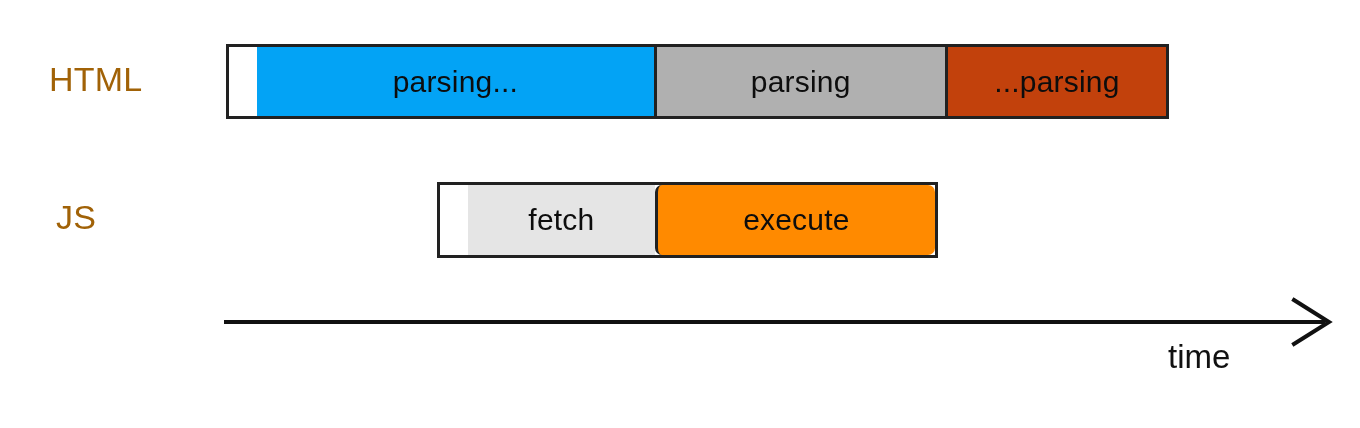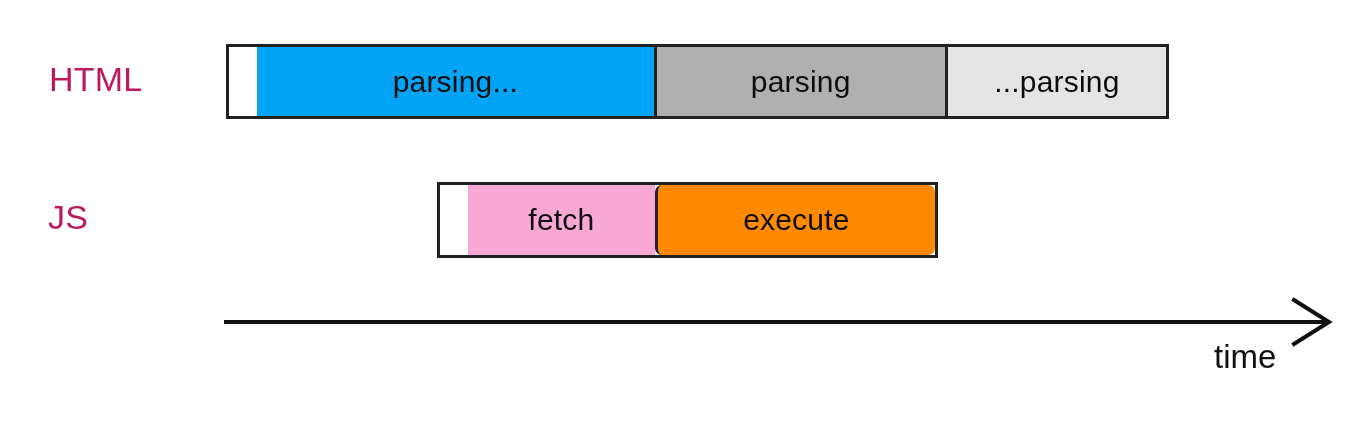--- a/index.html
+++ b/index.html
@@ -17,26 +17,26 @@
     height: 428px;
     background: #ffffff;
     overflow: hidden;
   }
 
   
   .row-label {
     position: absolute;
     font-size: 34px;
     line-height: 1;
-    color: #be185d;
+    color: #a16207;
     letter-spacing: 0.2px;
     white-space: nowrap;
   }
   #label-html { left: 49px; top: 62px; }
-  #label-js   { left: 48px; top: 200px; }
+  #label-js   { left: 56px; top: 200px; }
 
   
   .bar {
     position: absolute;
     display: flex;
     box-sizing: border-box;
     border: 3px solid #212121;
     background: #ffffff;
     padding-left: 28px;
   }
@@ -78,45 +78,45 @@
   
   #time-axis {
     position: absolute;
     left: 215px;
     top: 296px;
     width: 1130px;
     height: 56px;
   }
   #time-label {
     position: absolute;
-    left: 1214px;
+    left: 1168px;
     top: 340px;
     font-size: 33px;
     line-height: 1;
     color: #111111;
     white-space: nowrap;
   }
 </style>
 </head>
 <body>
 
 <div id="canvas">
 
   <div id="label-html" class="row-label">HTML</div>
 
   <div id="bar-html" class="bar">
     <div id="seg-parsing-start" class="seg" style="background: rgb(3, 163, 245);">parsing...</div>
     <div id="seg-blocked" class="seg" style="background: rgb(176, 176, 176);">parsing</div>
-    <div id="seg-parsing-end" class="seg" style="background: #e5e5e5; text-align: right;">...parsing</div>
+    <div id="seg-parsing-end" class="seg" style="background: #c2410c; text-align: right;">...parsing</div>
   </div>
 
   <div id="label-js" class="row-label">JS</div>
 
   <div id="bar-js" class="bar">
-    <div id="seg-fetch" class="seg" style="background: #f9a8d4;">fetch</div>
+    <div id="seg-fetch" class="seg" style="background: #e5e5e5;">fetch</div>
     <div id="seg-execute" class="seg" style="background: rgb(255, 138, 0); border-radius: 7px;">execute</div>
   </div>
 
   <svg id="time-axis" viewBox="0 0 1130 56">
     <line x1="9" y1="26" x2="1110" y2="26" stroke="#111111" stroke-width="4"></line>
     <polyline points="1079,4 1114,26 1079,48" fill="none" stroke="#111111" stroke-width="4" stroke-linecap="square" stroke-linejoin="miter"></polyline>
   </svg>
 
   <div id="time-label">time</div>
 

